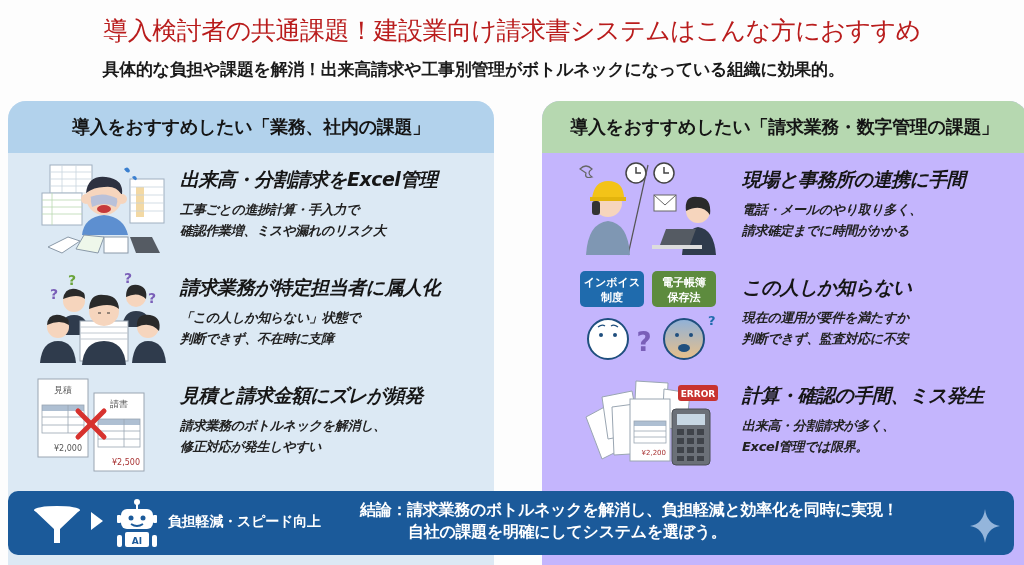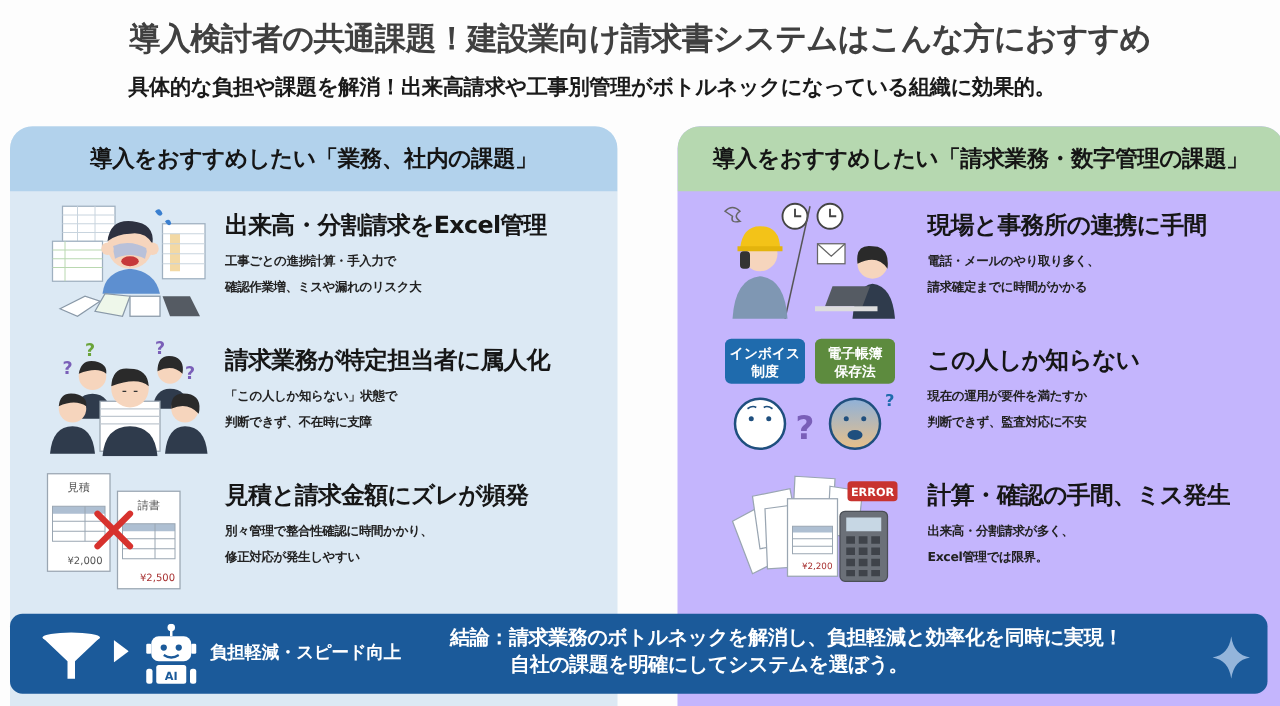--- a/index.html
+++ b/index.html
@@ -1,35 +1,35 @@
 <!DOCTYPE html>
 <html><head>
 <meta charset="utf-8">
 <style>
   * { box-sizing: border-box; margin: 0; padding: 0; }
   html, body { width: 1024px; height: 565px; overflow: hidden; background: #fdfdfd; }
   body { font-family: "DejaVu Sans", "Liberation Sans", sans-serif; color: #141414; position: relative; }
 
-  .title { position: absolute; left: 0; top: 14px; width: 1024px; text-align: center; font-size: 25px; font-weight: bold; letter-spacing: -0.5px; color: #404040; }
+  .title { position: absolute; left: 0; top: 14px; width: 1024px; text-align: center; font-size: 25px; font-weight: normal; letter-spacing: -0.5px; color: #b91c1c; }
   .subtitle { position: absolute; left: 0; top: 58px; width: 947px; text-align: center; font-size: 17px; font-weight: bold; letter-spacing: -0.3px; color: #1a1a1a; }
 
   .panel { position: absolute; top: 101px; height: 483px; border-radius: 18px; overflow: hidden; }
   .panel.left { left: 8px; width: 486px; background: #dce9f4; }
   .panel.right { left: 542px; width: 485px; background: #c4b5fd; }
   .panel-header { height: 52px; display: flex; align-items: center; justify-content: center; font-size: 18px; font-weight: bold; color: #151515; letter-spacing: -0.3px; }
   .panel.left .panel-header { background: #b2d2ec; }
   .panel.right .panel-header { background: #b6d8b0; }
 
   .item { position: absolute; left: 0; width: 100%; height: 100px; }
   .item .illus { position: absolute; left: 30px; top: 0; width: 130px; height: 100px; }
   .panel.right .item .illus { left: 30px; }
-  .item .text { position: absolute; left: 172px; top: 10px; right: 8px; }
+  .item .text { position: absolute; left: 172px; top: 10px; right: 8px; font-style: italic; }
   .panel.right .item .text { left: 200px; }
   .item .heading { font-size: 19px; font-weight: bold; color: #161616; letter-spacing: -0.5px; white-space: nowrap; }
-  .item .desc { margin-top: 6px; font-size: 10px; font-weight: bold; color: #222; line-height: 21px; letter-spacing: -0.3px; white-space: nowrap; }
+  .item .desc { margin-top: 6px; font-size: 13px; font-weight: bold; color: #222; line-height: 21px; letter-spacing: -0.3px; white-space: nowrap; }
 
   .banner { position: absolute; left: 8px; top: 491px; width: 1006px; height: 64px; border-radius: 10px; background: #1b5a9a; color: #fff; }
   .banner .funnel { position: absolute; left: 24px; top: 14px; }
   .banner .arrow { position: absolute; left: 83px; top: 21px; }
   .banner .robot { position: absolute; left: 105px; top: 8px; }
   .banner .tag { position: absolute; left: 160px; top: 22px; font-size: 14px; font-weight: bold; color: #fff; letter-spacing: -0.2px; }
   .banner .conclusion { position: absolute; left: 352px; top: 8px; font-size: 16px; font-weight: bold; line-height: 22px; color: #fff; letter-spacing: -0.3px; }
   .banner .conclusion .l2 { padding-left: 48px; display: block; }
   .banner .sparkle { position: absolute; right: 14px; top: 18px; }
 </style>
@@ -155,21 +155,21 @@
         </g>
       <text x="122" y="92" text-anchor="end" font-size="8" fill="#a83232" font-family="DejaVu Sans, sans-serif">¥2,500</text>
       <g stroke="#d7322e" stroke-width="5" stroke-linecap="round">
           <line x1="60" y1="38" x2="86" y2="64"></line>
           <line x1="86" y1="38" x2="60" y2="64"></line>
         </g>
     </svg>
     <div class="text">
       <div class="heading">見積と請求金額にズレが頻発</div>
       <div class="desc">
-        <div>別々管理で整合性確認に時間かかり、</div>
+        <div>請求業務のボトルネックを解消し、</div>
         <div>修正対応が発生しやすい</div>
       </div>
     </div>
   </div>
 </section>
 
 <section class="panel right">
   <div class="panel-header">導入をおすすめしたい「請求業務・数字管理の課題」</div>
 
   <div class="item" style="top:56px">

